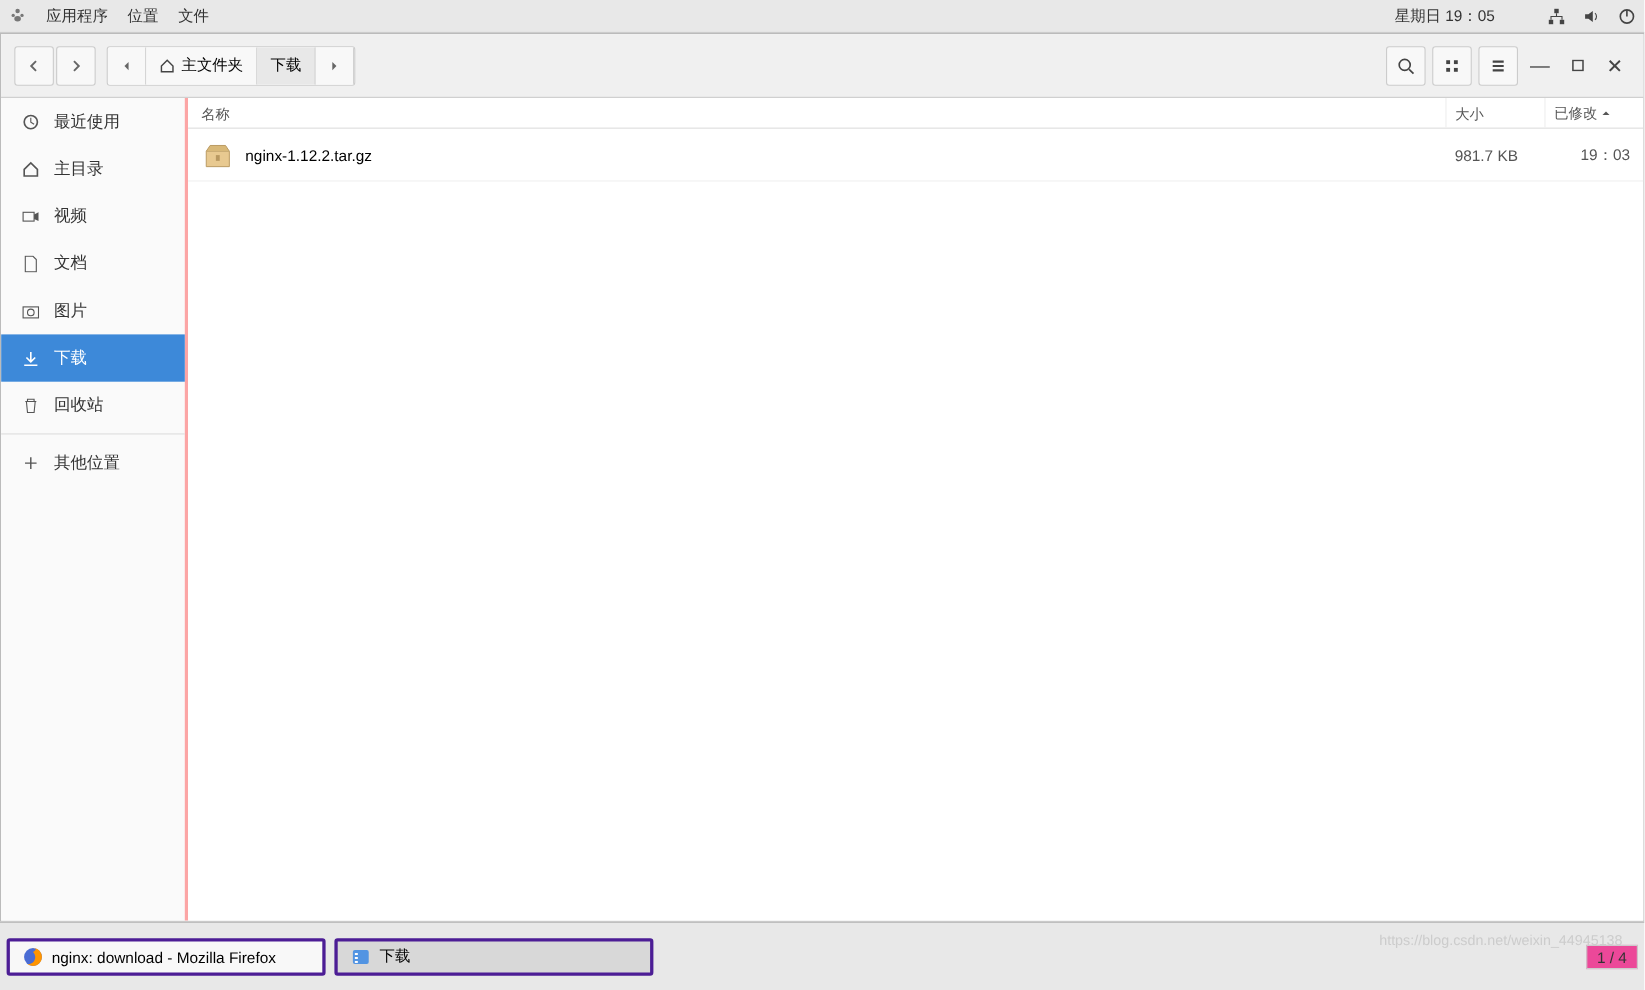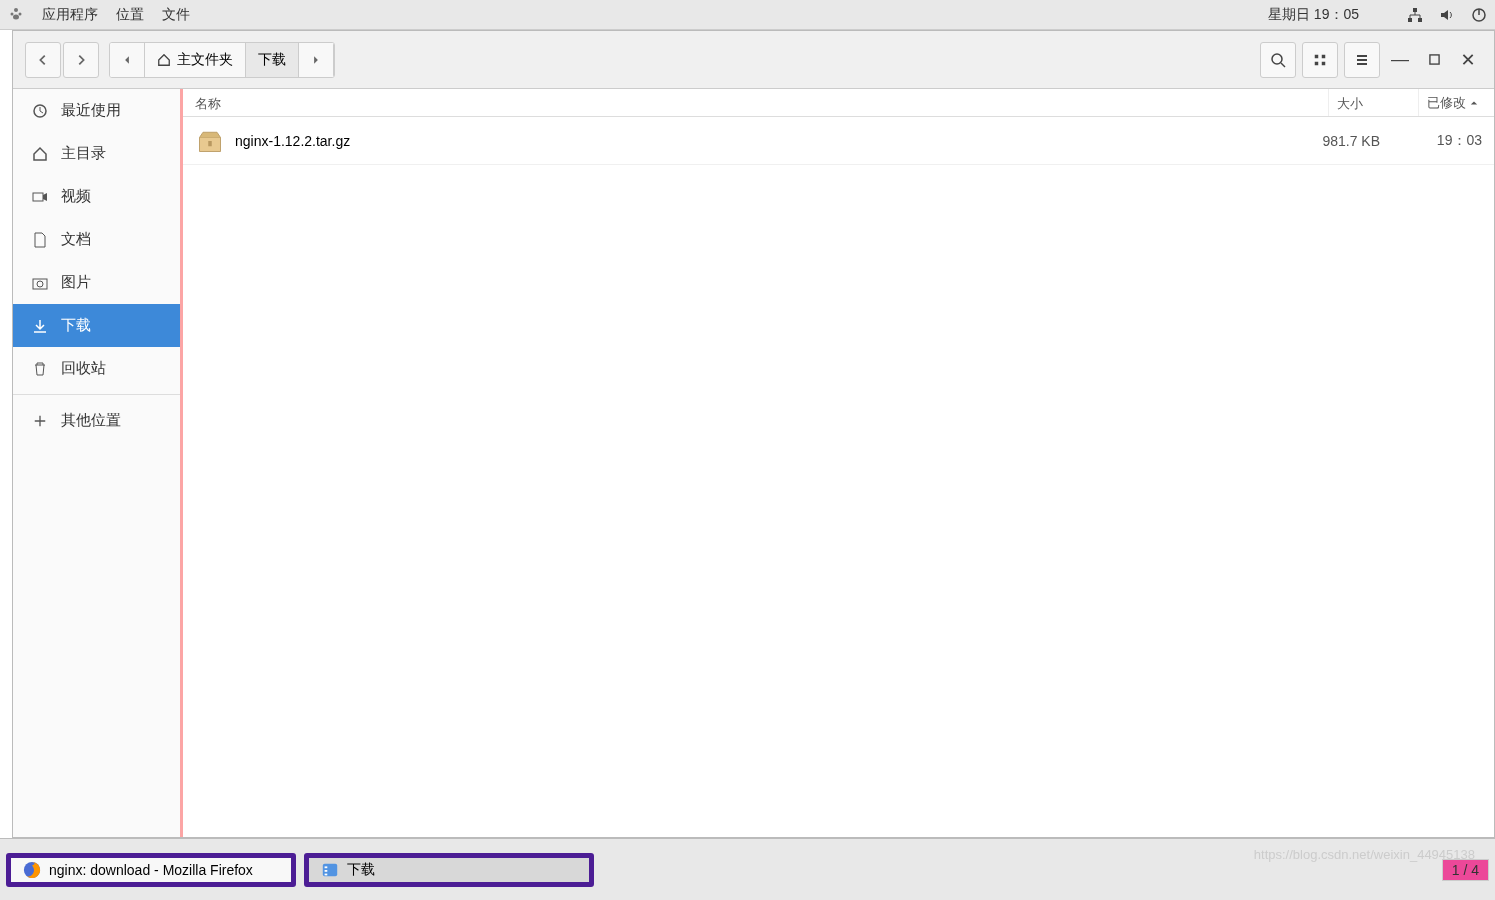--- a/index.html
+++ b/index.html
@@ -10,21 +10,21 @@
   height: 30px; background: #e8e8e8; border-bottom: 1px solid #ccc;
   display: flex; align-items: center; padding: 0 8px; font-size: 14px; color: #333;
 }
 .sys-left { display: flex; align-items: flex-start; gap: 18px; }
 .sys-logo { width: 16px; height: 16px; display: inline-block; }
 .sys-menu { cursor: pointer; }
 .sys-right { margin-left: auto; display: flex; align-items: center; gap: 16px; }
 .sys-icon { width: 16px; height: 16px; display: inline-flex; align-items: center; justify-content: center; }
 
 
-.fm-window { position: absolute; top: 30px; left: 0; right: 0; bottom: 62px; display: flex; flex-direction: column; background: #fff; border: 1px solid #bbb; margin-left: 12px; }
+.fm-window { position: absolute; top: 30px; left: 0; right: 0; bottom: 62px; display: flex; flex-direction: column; background: #fff; border: 1px solid #bbb; }
 
 
 .fm-toolbar {
   height: 58px; background: #f0f0f0; border-bottom: 1px solid #ccc;
   display: flex; align-items: center; padding: 0 12px; gap: 10px;
 }
 .nav-btns { display: flex; gap: 2px; }
 .tb-btn {
   width: 36px; height: 36px; background: #f8f8f8; border: 1px solid #ccc; border-radius: 3px;
   display: flex; align-items: center; justify-content: center; cursor: pointer; color: #555;
@@ -53,37 +53,37 @@
 .side-item .sicon { width: 18px; height: 18px; display: flex; align-items: center; justify-content: center; }
 .side-sep { height: 1px; background: #ddd; margin: 4px 0; }
 
 
 .content { flex: 1; display: flex; flex-direction: column; background: #fff; }
 .list-header {
   display: flex; height: 28px; border-bottom: 1px solid #ddd; font-size: 13px; color: #555;
 }
 .lh-name { flex: 1; padding: 6px 12px; }
 .lh-size { width: 90px; padding: 6px 8px; border-left: 1px solid #eee; }
-.lh-mod { width: 76px; padding: 6px 8px; border-left: 1px solid #eee; display:flex; align-items:center; gap:4px;}
+.lh-mod { width: 90px; padding: 6px 8px; border-left: 1px solid #eee; display:flex; align-items:center; gap:4px;}
 .list-row {
   display: flex; align-items: center; height: 48px; border-bottom: 1px solid #f0f0f0; font-size: 14px; padding: 0 12px;
 }
 .file-icon { width: 30px; height: 30px; margin-right: 10px; display: flex; align-items: center; justify-content: center; }
 .file-name { flex: 1; }
 .file-size { width: 90px; text-align: right; color: #555; padding-right: 12px; }
 .file-mod { width: 90px; text-align: right; color: #555; }
 
 
 .taskbar {
   position: absolute; bottom: 0; left: 0; right: 0; height: 62px; background: #e8e8e8; border-top: 1px solid #bbb;
   display: flex; align-items: center; padding: 0 6px; gap: 8px;
 }
 .task-item {
   display: flex; align-items: center; gap: 8px; height: 34px; padding: 0 12px; background: #f8f8f8;
-  border: 5px solid #4c1d95; border-radius: 3px; cursor: pointer; font-size: 14px; min-width: 290px;
+  border: 3px solid #4c1d95; border-radius: 3px; cursor: pointer; font-size: 14px; min-width: 290px;
 }
 .task-item.active { background: #d8d8d8; }
 .page-ind { margin-left: auto; font-size: 14px; color: #333; background:#ec4899; padding:2px 9px; border:1px solid #ccc; }
 .watermark { position:absolute; right:20px; bottom:38px; color:#ccc; font-size:13px; pointer-events:none; }
 
 svg { display: block; }
 </style>
 </head>
 <body>
 

